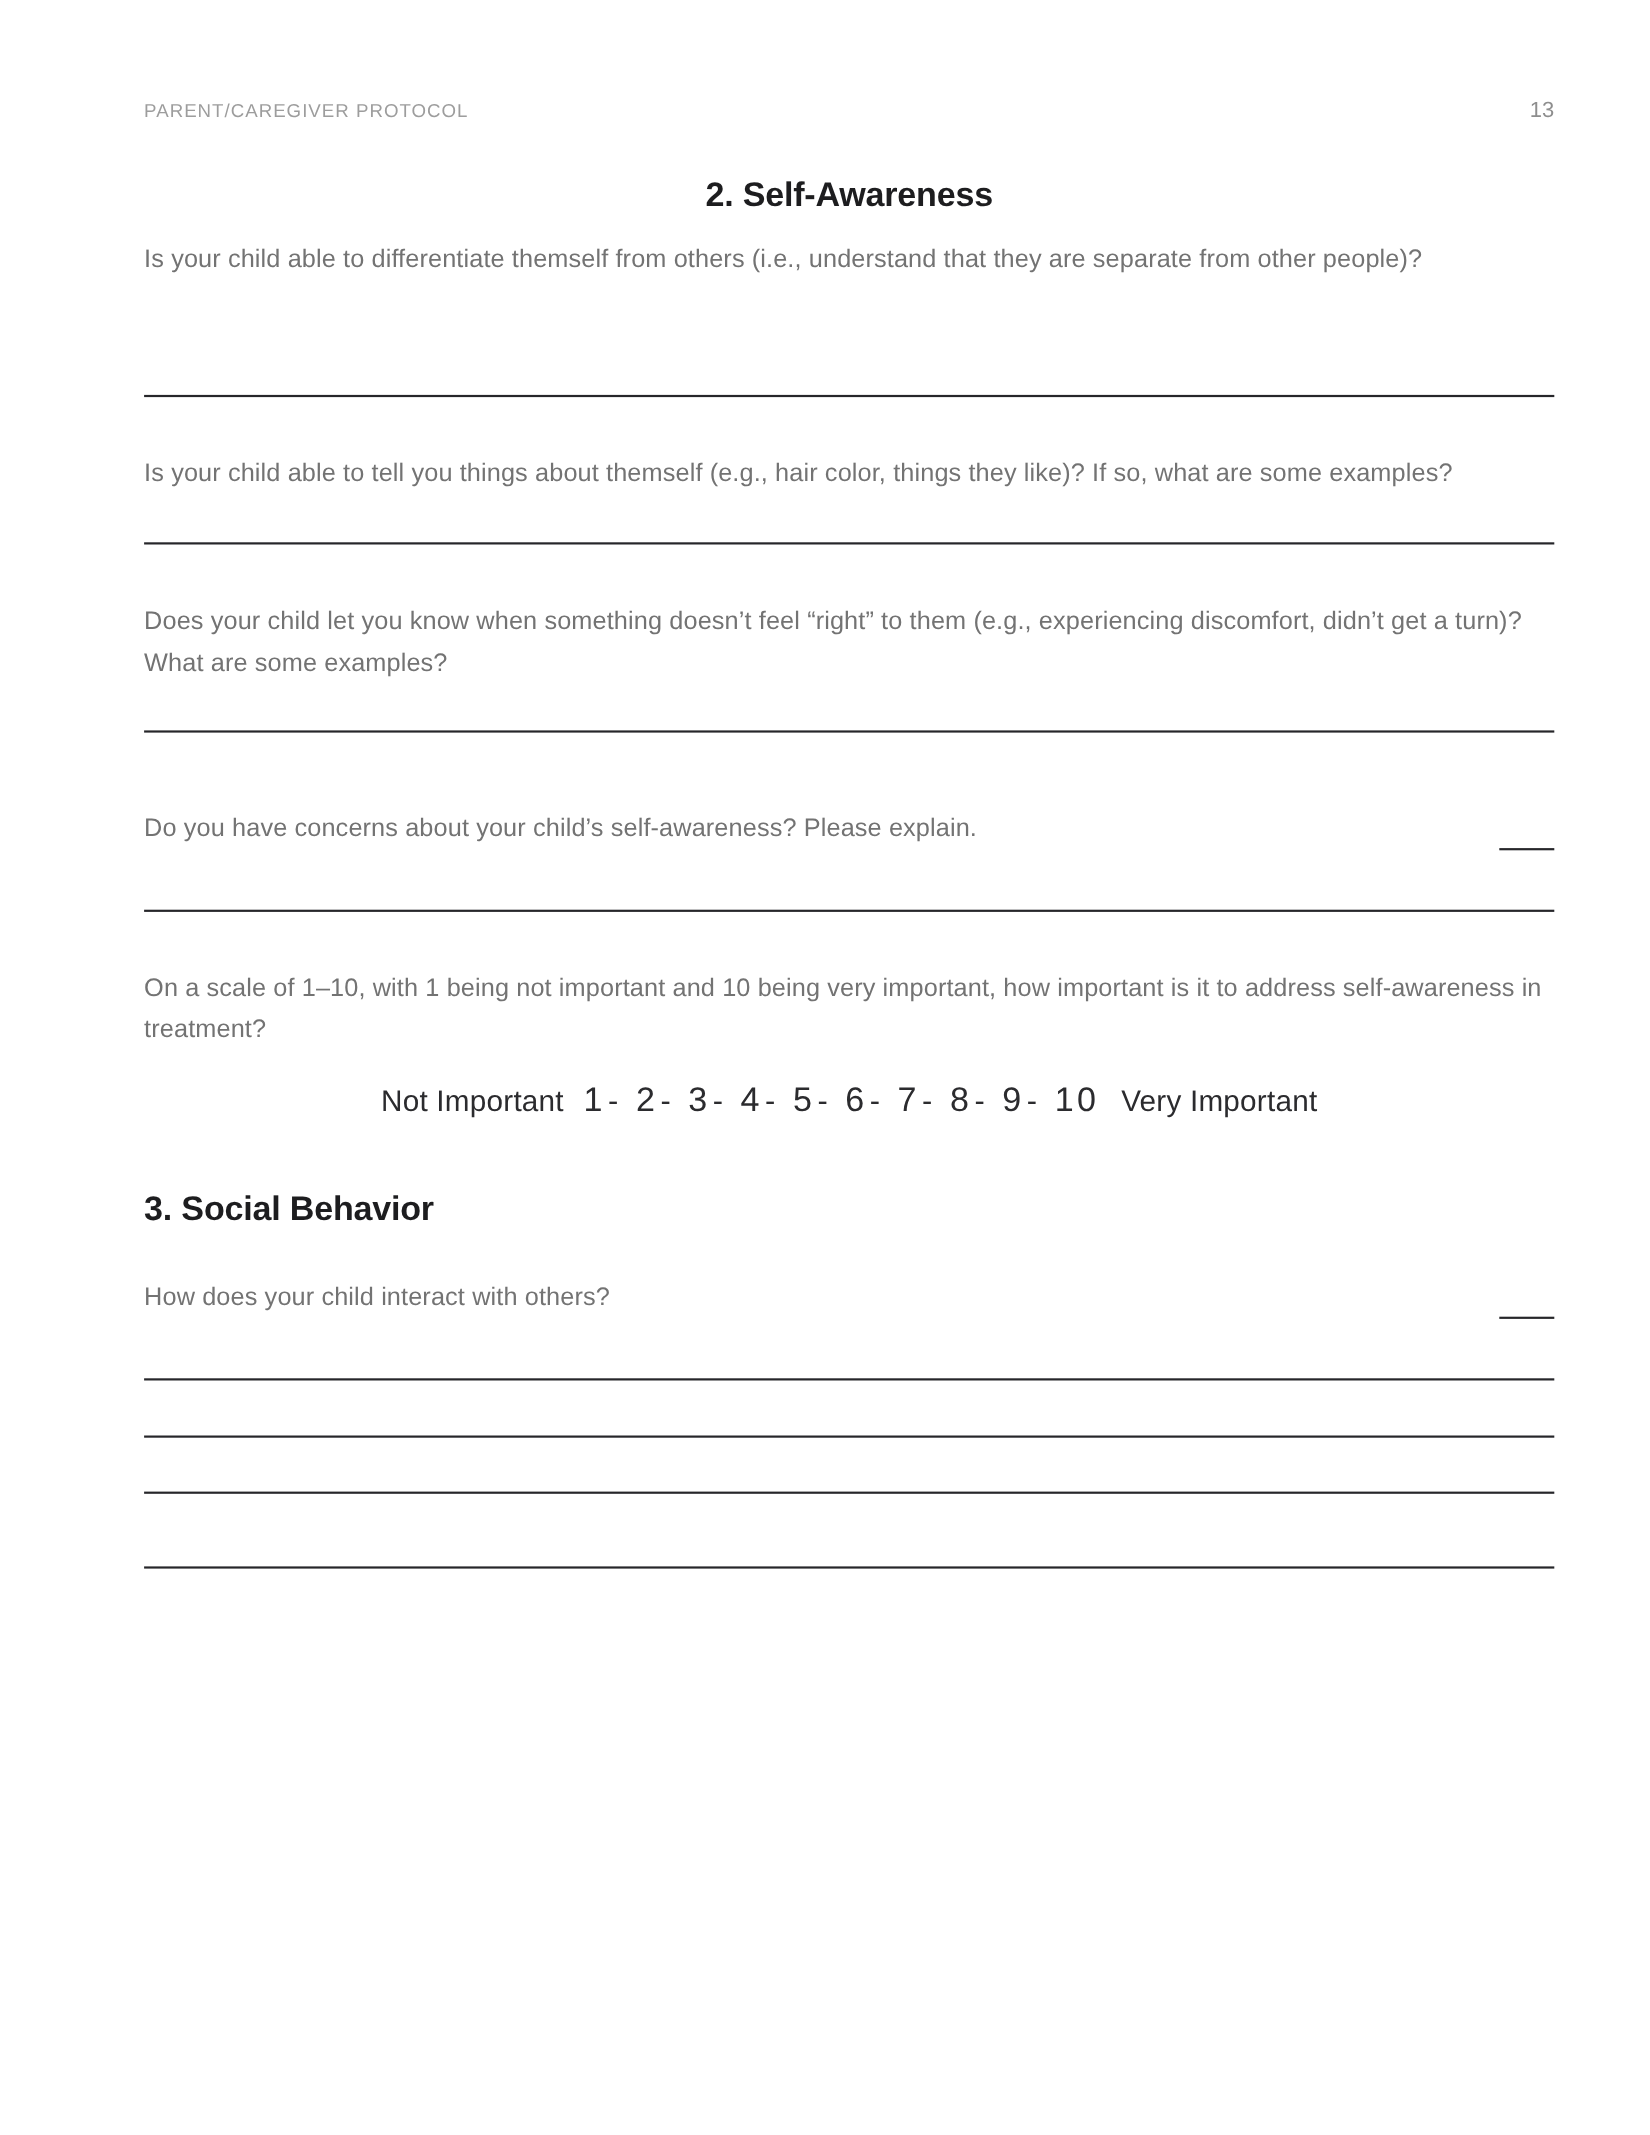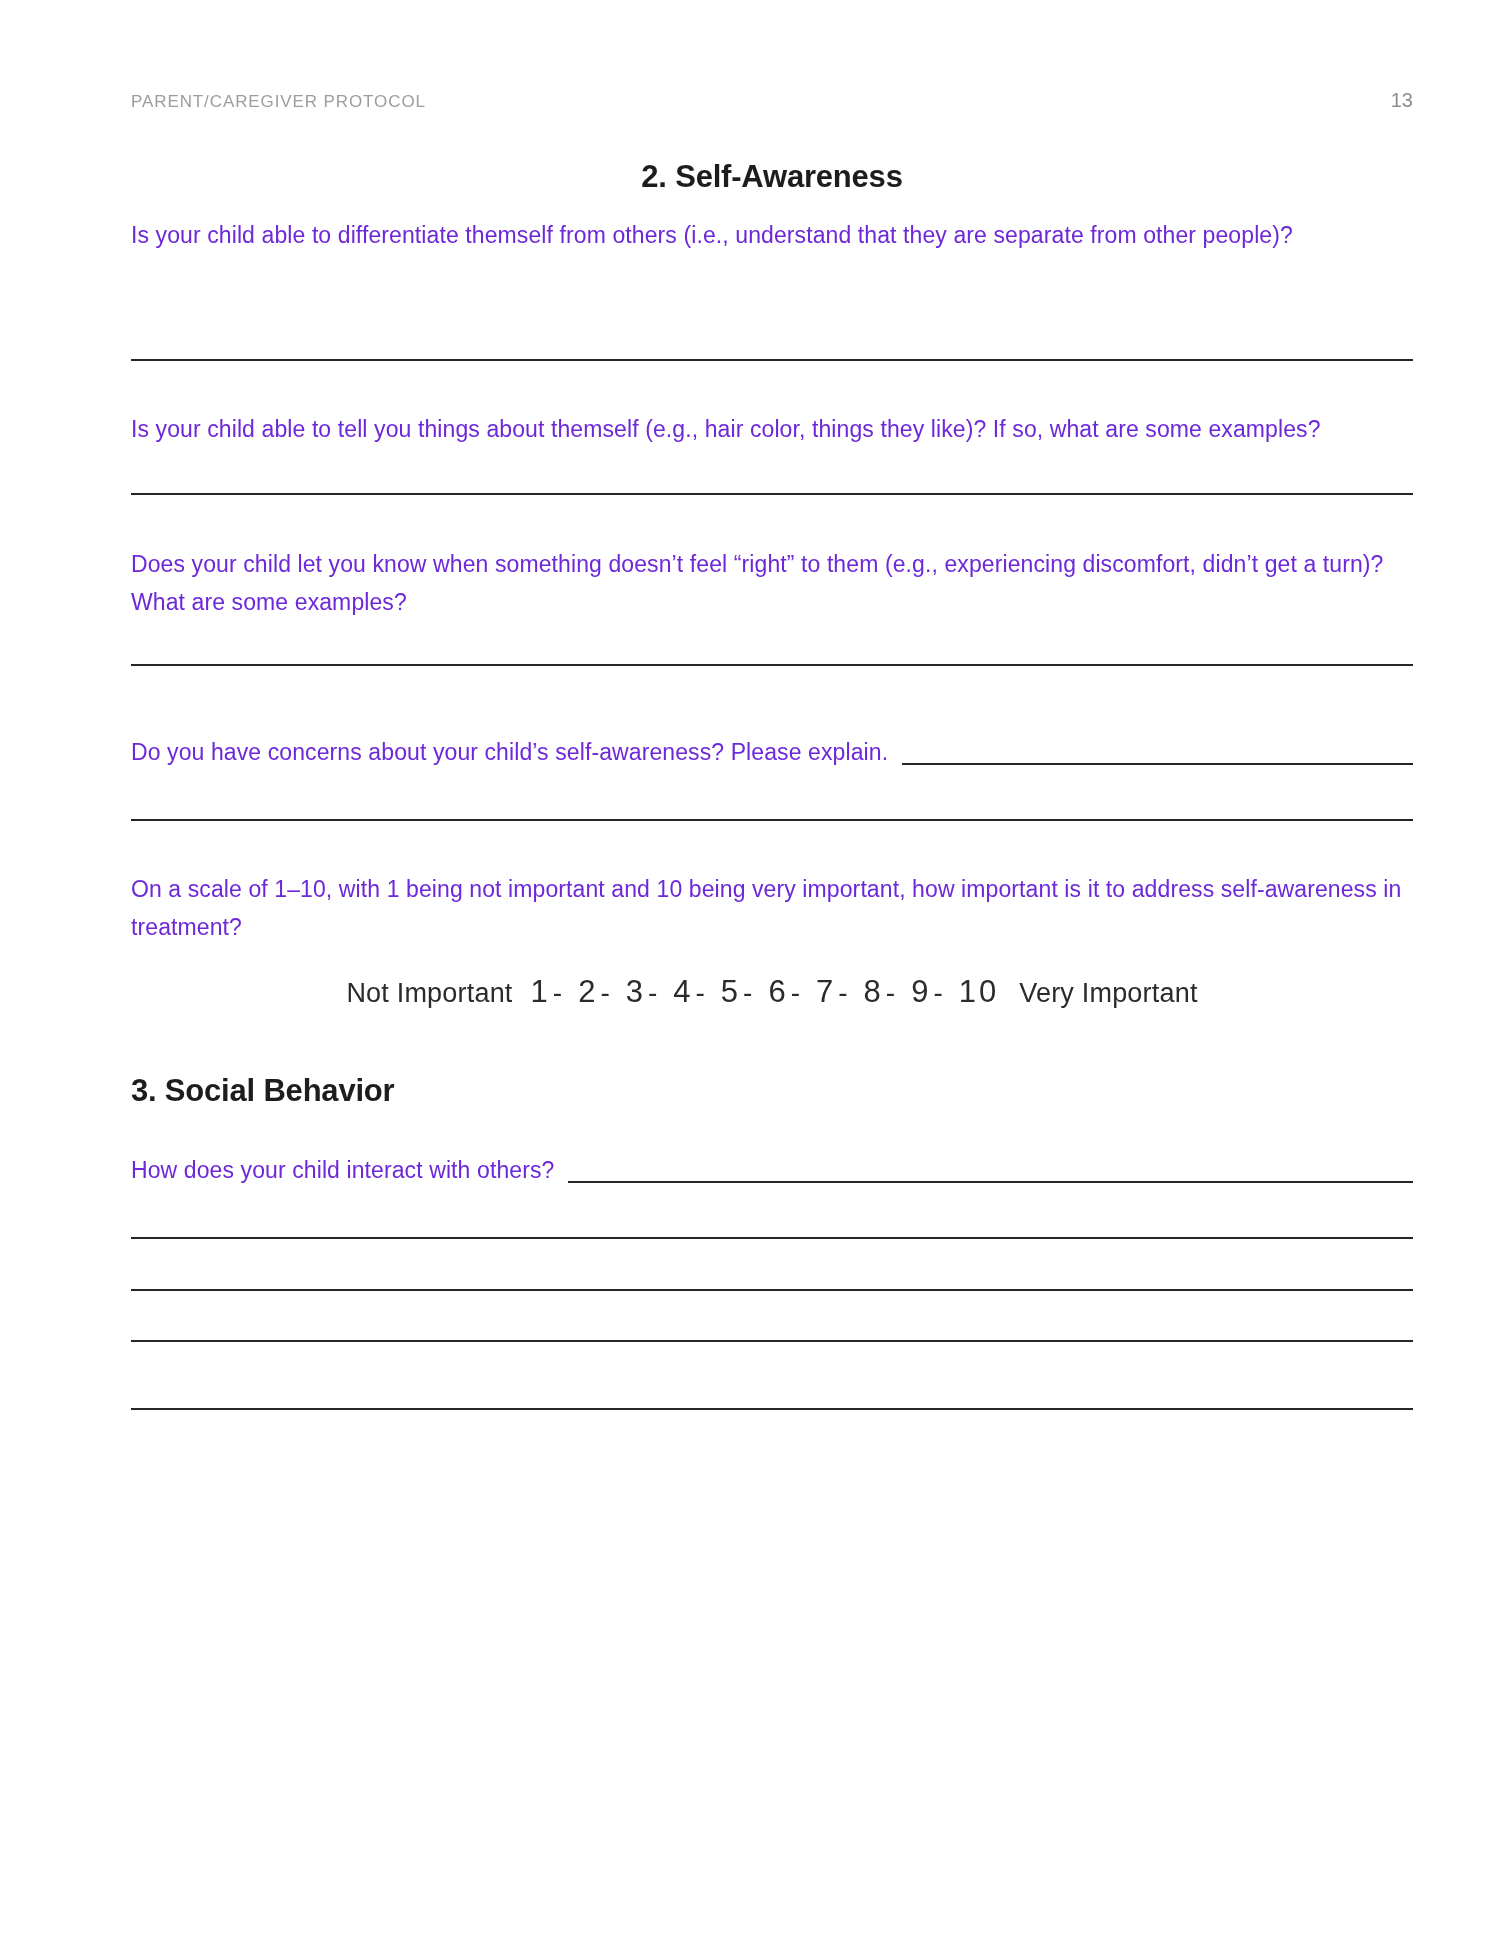--- a/index.html
+++ b/index.html
@@ -20,42 +20,42 @@
   }
   .page-number { font-size:20px; color:#8e8e8e; }
 
   .section-heading {
     margin:0; font-size:31px; font-weight:700; color:#1d1d1f; letter-spacing:-0.2px;
   }
   .h2-first  { margin-top:47px;text-align:center; }
   .h2-second { margin-top:63px; }
 
   .question {
-    margin:0; font-size:23px; line-height:38px; color:#6d28d9; letter-spacing:0.1px;
+    margin:0; font-size:23px; line-height:38px; color:#737373; letter-spacing:0.1px;
   }
   .q1 { margin-top:21px; }
   .q2 { margin-top:49px; }
   .q3 { margin-top:50px; }
   .q4 { margin-top:67px; }
   .q5 { margin-top:49px; }
   .q6 { margin-top:42px; }
   .q7 { margin-top:72px; }
   .q8 { margin-top:70px; }
 
   .rule { height:0; border-top:2px solid #26262a; }
   .r1 { margin-top:105px; }
   .r2 { margin-top:45px; }
   .r3 { margin-top:43px; }
   .r4 { margin-top:48px; }
   .r5 { margin-top:48px; }
   .r6 { margin-top:50px; }
   .r7 { margin-top:49px; }
   .r8 { margin-top:66px; }
 
-  .question.inline { display:flex; }
+  .question.inline { display:flex;flex-direction:column; }
   .q-text { white-space:nowrap; flex:0 0 auto; }
   .inline-blank {
     flex:1 1 auto; min-width:50px; height:0;
     border-bottom:2px solid #26262a;
     align-self:flex-end;
     margin-left:14px; margin-bottom:6px;
   }
 
   .scale-row {
     margin-top:28px;

